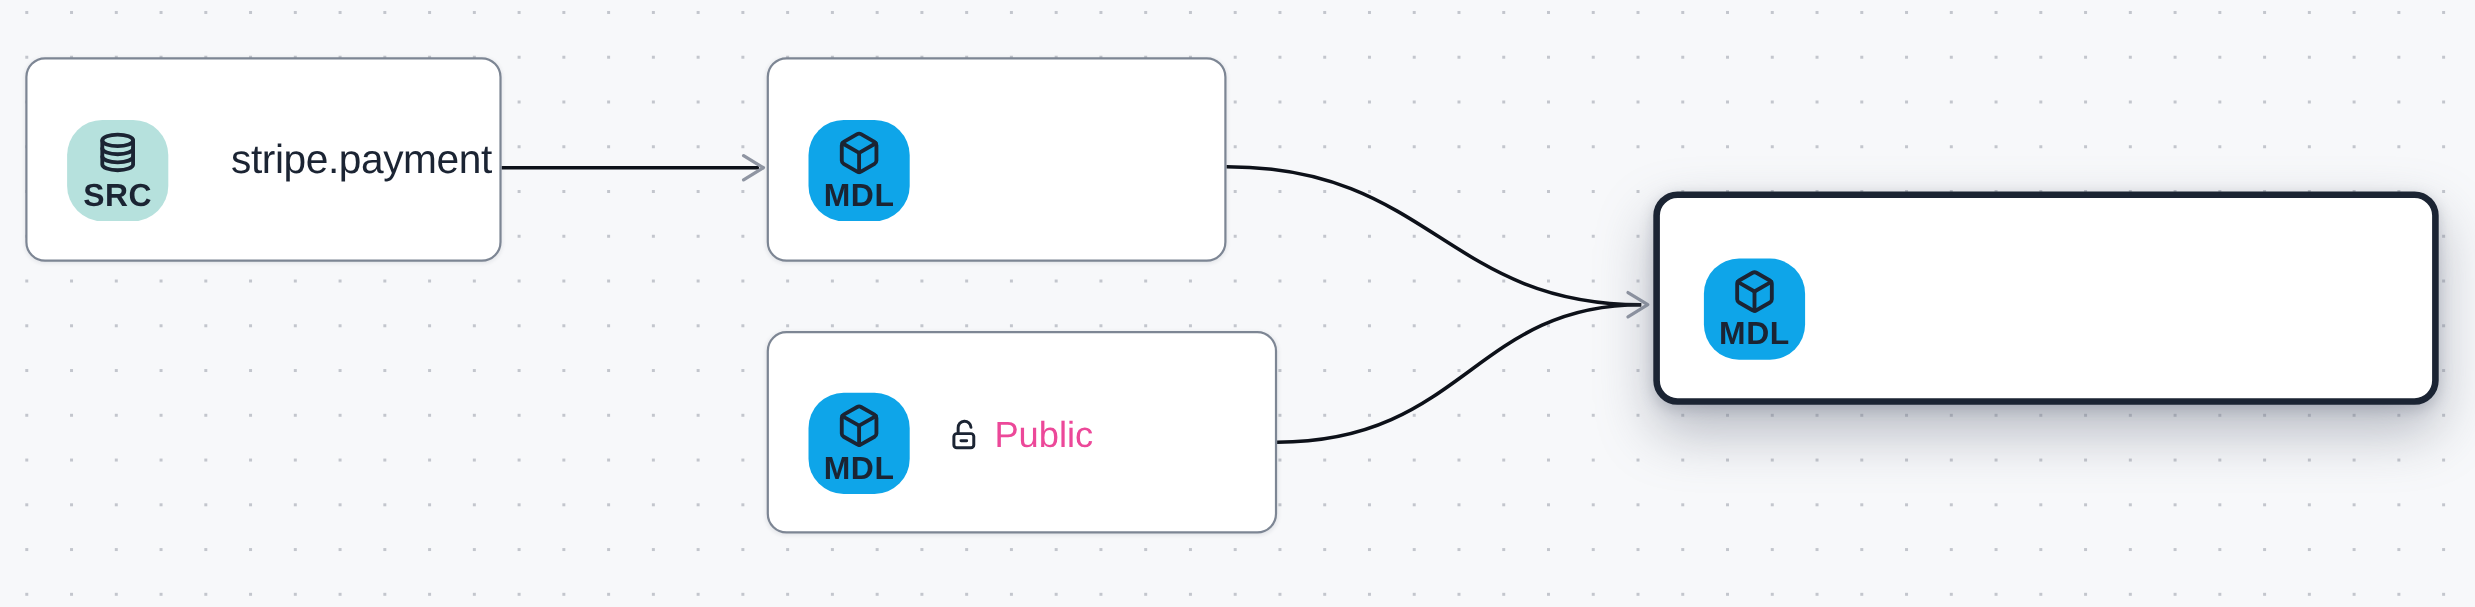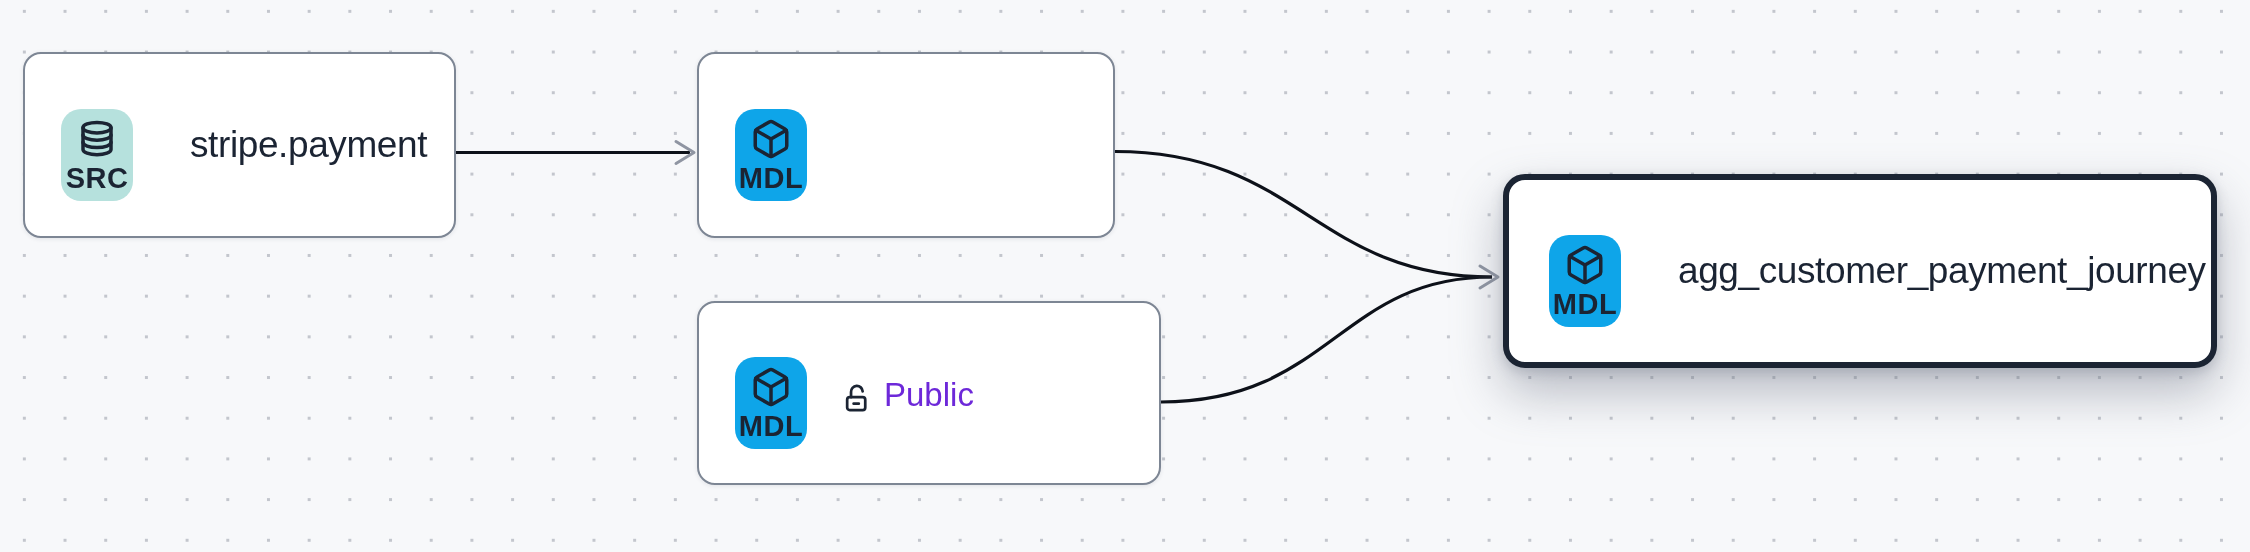--- a/index.html
+++ b/index.html
@@ -56,23 +56,23 @@
     border: 6px solid #1b2433;
     border-radius: 22px;
     box-shadow: 0 24px 50px rgba(112, 120, 136, 0.48), 0 4px 12px rgba(112, 120, 136, 0.30);
   }
   .node-stripe-payment  { left: 23px;   top: 52px;  width: 433px; height: 186px; }
   .node-stg-payments    { left: 697px;  top: 52px;  width: 418px; height: 186px; }
   .node-fct-orders      { left: 697px;  top: 301px; width: 464px; height: 184px; }
   .node-agg             { left: 1503px; top: 174px; width: 714px; height: 194px; }
 
   .badge {
-    width: 72px;
+    width: 92px;
     height: 92px;
-    border-radius: 20px;
+    border-radius: 32px;
     margin-left: 36px;
     flex: 0 0 auto;
     display: flex;
     flex-direction: column;
     align-items: center;
     justify-content: center;
     margin-top: 20px;
   }
   .node-agg .badge { margin-left: 40px; }
   .badge-src { background: #b6e1dd; }
@@ -105,26 +105,26 @@
     font-size: 37px;
     font-weight: 400;
     letter-spacing: -0.4px;
     color: #1b2433;
     line-height: 1.2;
     white-space: nowrap;
     margin-left: 22px;
   }
   .node-subtitle {
     display: flex;
-    align-items: flex-end;
+    align-items: center;
     gap: 11px;
     margin-top: 5px;
     font-size: 33px;
     font-weight: 400;
-    color: #6d28d9;
+    color: #ec4899;
     line-height: 1.1;
   }
   .node-subtitle svg {
     width: 31px;
     height: 31px;
     display: block;
     stroke: #1b2433;
     fill: none;
     stroke-width: 2.1;
     stroke-linecap: round;
@@ -193,18 +193,15 @@
 
   <div class="node node-agg selected">
     <div class="badge badge-mdl">
       <svg viewBox="0 0 24 24">
         <path d="M21 8 a2 2 0 0 0 -1 -1.73 l-7 -4 a2 2 0 0 0 -2 0 l-7 4 A2 2 0 0 0 3 8 v8 a2 2 0 0 0 1 1.73 l7 4 a2 2 0 0 0 2 0 l7 -4 A2 2 0 0 0 21 16 Z"></path>
         <path d="m3.3 7 8.7 5 8.7 -5"></path>
         <path d="M12 22 V12"></path>
       </svg>
       <div class="badge-label">MDL</div>
     </div>
-    <div class="node-text">
-      <div class="node-title">agg_customer_payment_journey</div>
-    </div>
   </div>
 
 </div>
 
 </body></html>

